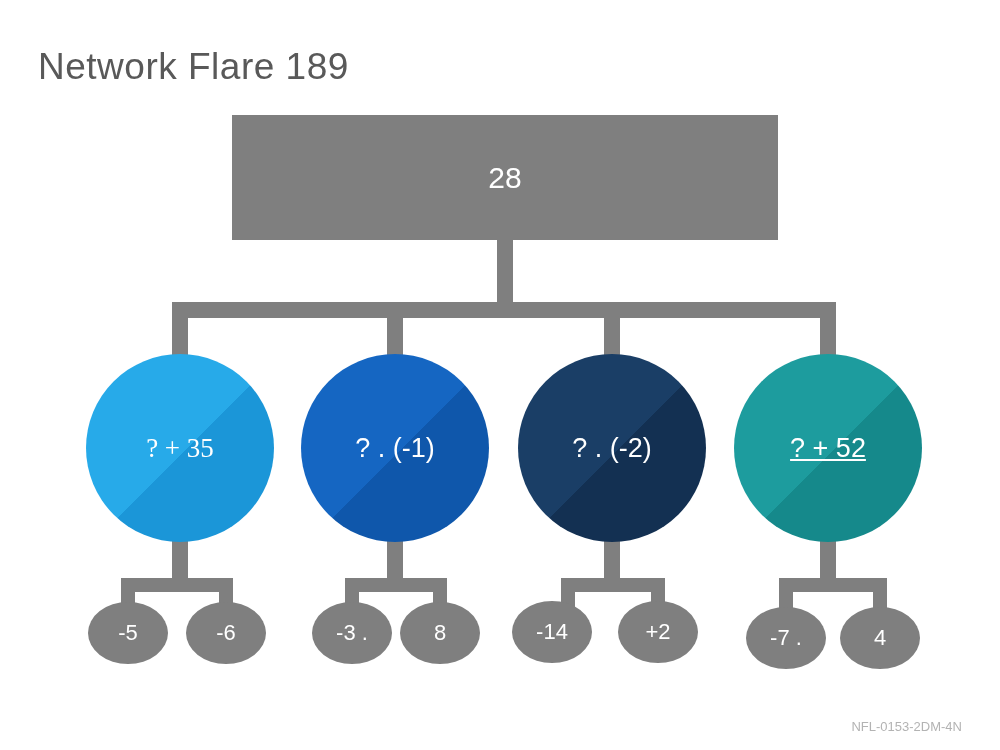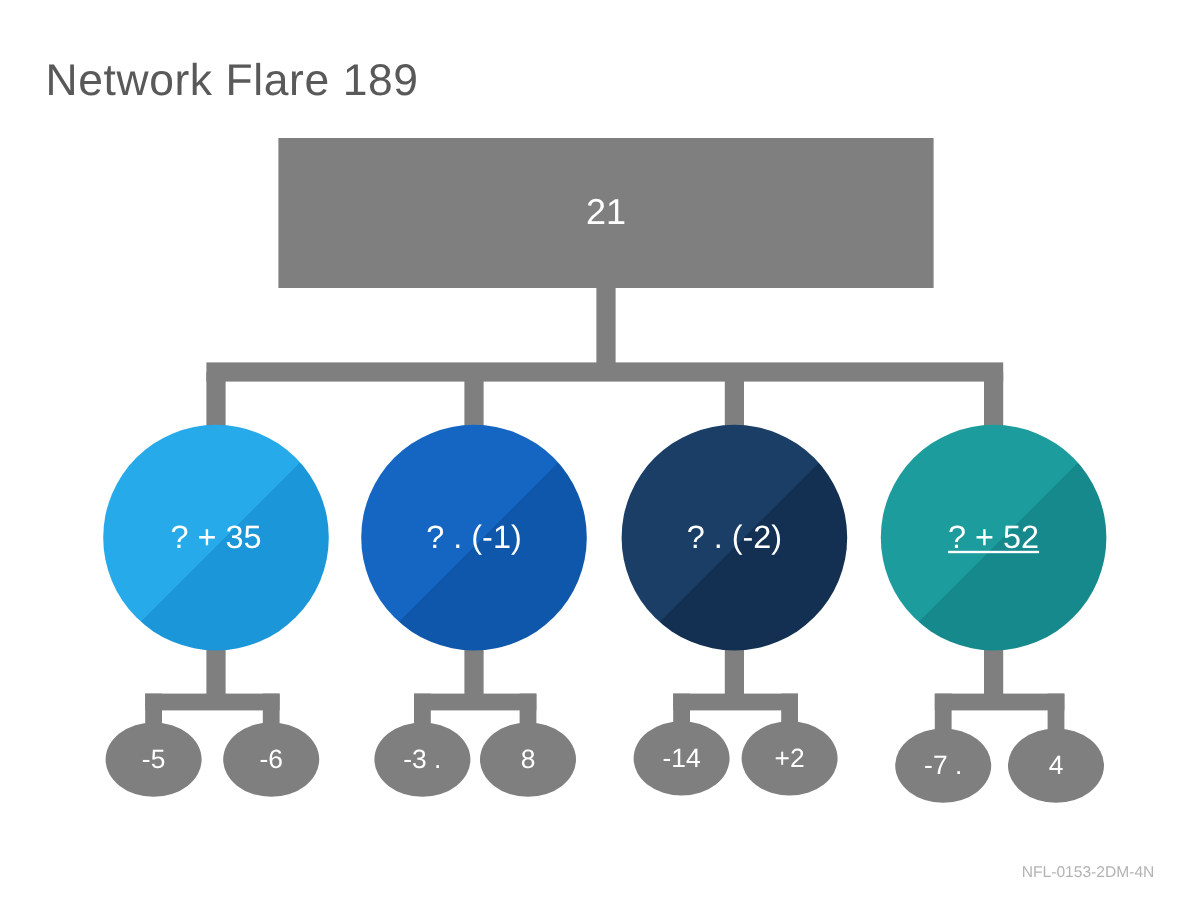--- a/index.html
+++ b/index.html
@@ -70,39 +70,39 @@
     position:absolute;
     width:80px; height:62px; border-radius:50%;
     background:var(--node_gray,#7f7f7f);
     display:flex; align-items:center; justify-content:center;
     color:#ffffff; font-size:22px;
   }
   .leaf-b0-0 { left:88px;  top:602px; }
   .leaf-b0-1 { left:186px; top:602px; }
   .leaf-b1-0 { left:312px; top:602px; }
   .leaf-b1-1 { left:400px; top:602px; }
-  .leaf-b2-0 { left:528px; top:601px; }
+  .leaf-b2-0 { left:512px; top:601px; }
   .leaf-b2-1 { left:618px; top:601px; }
   .leaf-b3-0 { left:746px; top:607px; }
   .leaf-b3-1 { left:840px; top:607px; }
 
   .watermark {
     position:absolute; right:38px; bottom:16px;
     font-size:13px; color:#b3b3b3;
   }
 </style>
 </head>
 <body>
 
 <div class="slide">
 
   <div class="title">Network Flare 189</div>
 
   <div class="root-box">
-    <span>21</span>
+    <span>28</span>
   </div>
 
   <div class="conn stem-root"></div>
   <div class="conn main-bar"></div>
   <div class="conn stem-b0"></div>
   <div class="conn stem-b1"></div>
   <div class="conn stem-b2"></div>
   <div class="conn stem-b3"></div>
 
   <div class="conn cstem-b0"></div>
@@ -117,21 +117,21 @@
 
   <div class="conn lstem lstem-b0-0"></div>
   <div class="conn lstem lstem-b0-1"></div>
   <div class="conn lstem lstem-b1-0"></div>
   <div class="conn lstem lstem-b1-1"></div>
   <div class="conn lstem lstem-b2-0"></div>
   <div class="conn lstem lstem-b2-1"></div>
   <div class="conn lstem lstem-b3-0"></div>
   <div class="conn lstem lstem-b3-1"></div>
 
-  <div class="circle circle-b0" style="background: linear-gradient(135deg, rgb(39, 170, 233) 0%, rgb(39, 170, 233) 52%, rgb(27, 150, 216) 52%, rgb(27, 150, 216) 100%);">
+  <div class="circle circle-b0" style="background: linear-gradient(135deg, rgb(39, 170, 233) 0%, rgb(39, 170, 233) 52%, rgb(27, 150, 216) 52%, rgb(27, 150, 216) 100%); font-family: Liberation Serif, serif;">
     <span>? + 35</span>
   </div>
   <div class="circle circle-b1" style="background: linear-gradient(135deg, rgb(21, 102, 194) 0%, rgb(21, 102, 194) 52%, rgb(15, 87, 171) 52%, rgb(15, 87, 171) 100%);">
     <span>? . (-1)</span>
   </div>
   <div class="circle circle-b2" style="background: linear-gradient(135deg, rgb(26, 62, 102) 0%, rgb(26, 62, 102) 52%, rgb(19, 48, 82) 52%, rgb(19, 48, 82) 100%);">
     <span>? . (-2)</span>
   </div>
   <div class="circle circle-b3" style="background: linear-gradient(135deg, rgb(29, 156, 158) 0%, rgb(29, 156, 158) 52%, rgb(21, 137, 139) 52%, rgb(21, 137, 139) 100%); text-decoration: underline;">
     <span>? + 52</span>

